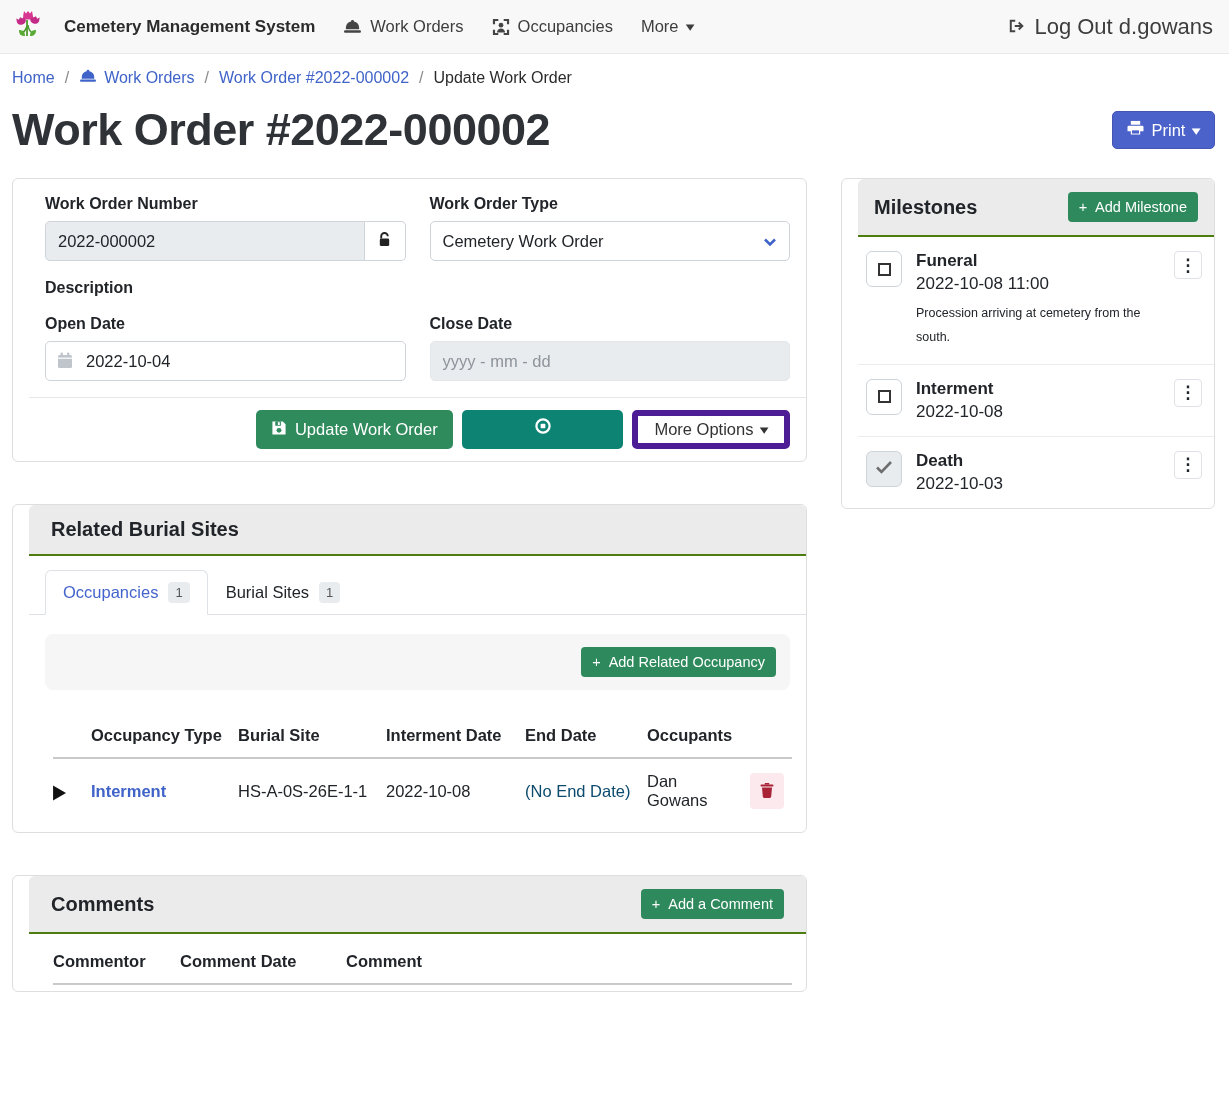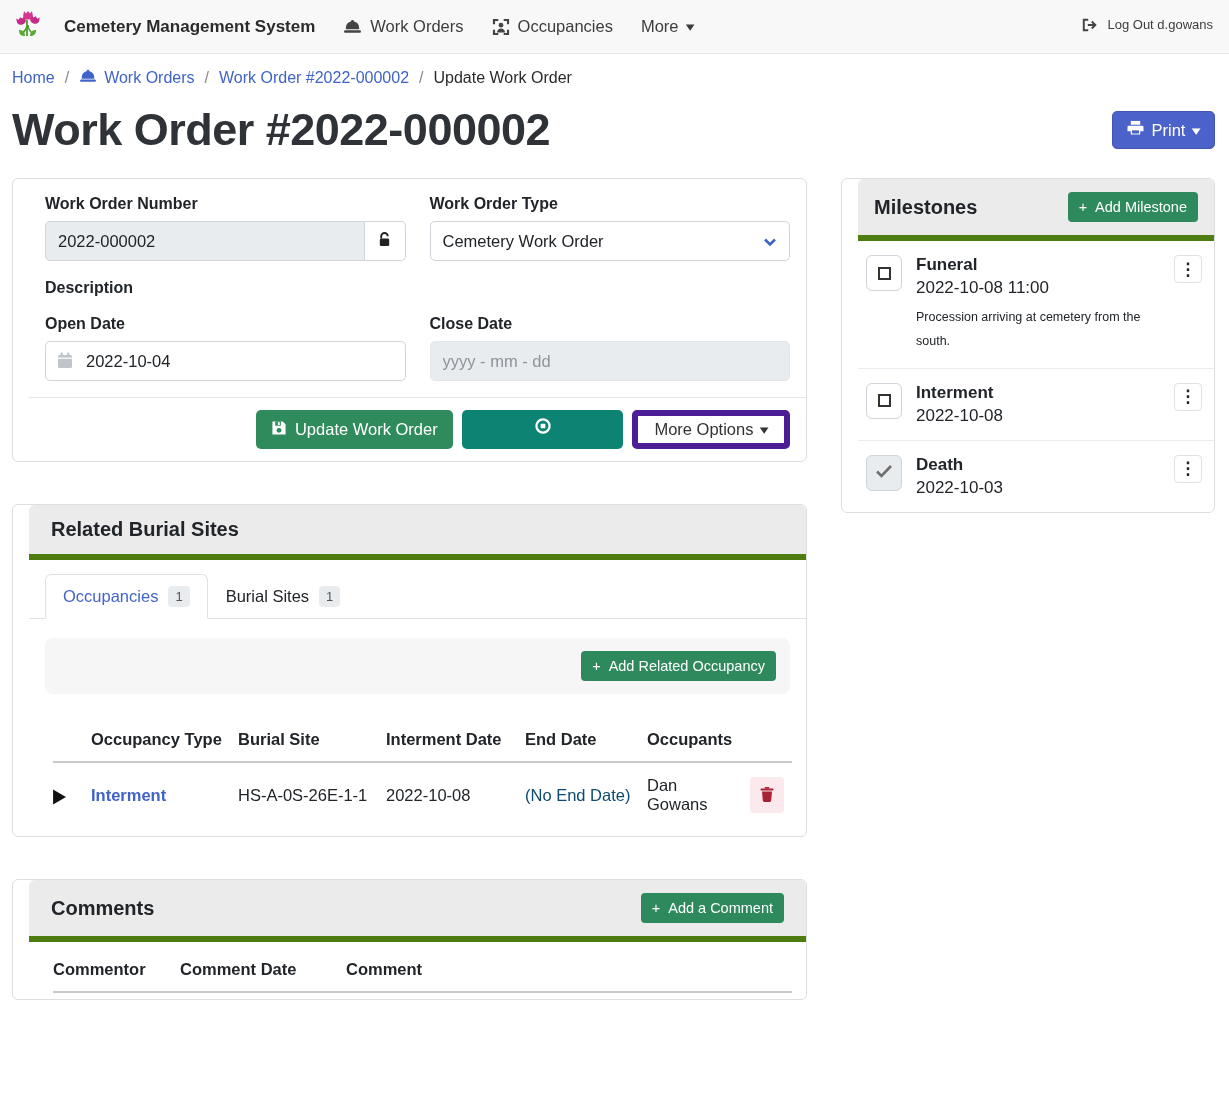--- a/index.html
+++ b/index.html
@@ -6,41 +6,41 @@
   html,body { width:1229px; background:#ffffff; font-family:"Liberation Sans","DejaVu Sans",sans-serif; color:#212529; }
   body { height:1120px; overflow:hidden; }
 
   
   .navbar { height:54px; background:#f8f8f8; border-bottom:1px solid #e9e9e9; display:flex; align-items:center; padding:0 16px; justify-content:space-between; }
   .nav-left { display:flex; align-items:center; gap:28px; }
   .brand { display:flex; align-items:center; gap:24px; font-weight:bold; font-size:17px; color:#2b2b2b; cursor:pointer; }
   .nav-item { display:flex; align-items:center; gap:8px; font-size:16.5px; color:#3d3d3d; cursor:pointer; }
   .nav-item svg { display:block; }
   .caret { display:inline-block; font-size:13px; line-height:1; transform:scaleX(1.35); }
-  .nav-right { display:flex; gap:8px; font-size:13px; color:#3d3d3d; cursor:pointer; }
+  .nav-right { display:flex; align-items:center; gap:8px; font-size:22px; color:#3d3d3d; cursor:pointer; }
 
   
   .breadcrumb { display:flex; align-items:center; gap:10px; padding:14px 12px 10px 12px; font-size:16px; }
   .crumb-link { color:#3f63c8; text-decoration:none; display:flex; align-items:center; gap:7px; cursor:pointer; }
   .crumb-sep { color:#8a8a8a; }
   .crumb-current { color:#2b2b2b; }
 
   
   .page-header { display:flex; justify-content:space-between; align-items:center; padding:6px 14px 0 12px; margin-bottom:22px; }
   .page-title { font-size:45px; font-weight:600; color:#2f3337; letter-spacing:-0.5px; }
   .btn { border:none; border-radius:5px; cursor:pointer; display:inline-flex; align-items:center; gap:8px; font-family:inherit; }
   .btn-print { background:#4a62c9; border:1px solid #4356b4; color:#fff; font-size:16.5px; padding:8px 14px; height:38px; }
 
   
   .main { display:flex; gap:34px; padding:0 12px; align-items:flex-start; }
   .col-left { width:795px; display:flex; flex-direction:column; gap:42px; }
   .col-right { width:374px; }
 
   .card { background:#fff; border:1px solid #dedede; border-radius:6px;padding-left:16px; }
-  .card-header { background:#ebebeb; border-bottom:6px solid #4d7c0f; border-radius:6px 6px 0 0; padding:13px 16px; display:flex; justify-content:space-between; align-items:center; }
+  .card-header { background:#ebebeb; border-bottom:2px solid #4d7c0f; border-radius:6px 6px 0 0; padding:13px 16px; display:flex; justify-content:space-between; align-items:center; }
   .card-header .hdr-title { font-size:20px; font-weight:bold; color:#212529; }
   .card-header.pad-wide { padding:13px 22px; }
 
   
   .form-body { padding:16px; }
   .form-grid { display:grid; grid-template-columns:1fr 1fr; gap:24px; }
   .form-label { display:block; font-size:16px; font-weight:bold; margin-bottom:8px; color:#212529; }
   .input-group { display:flex; }
   .text-input { height:40px; width:100%; border:1px solid #ced4da; border-radius:5px; font-size:16.5px; padding:8px 12px; font-family:inherit; color:#212529; }
   .input-disabled { background:#e9ecef; border-radius:5px 0 0 5px; }

